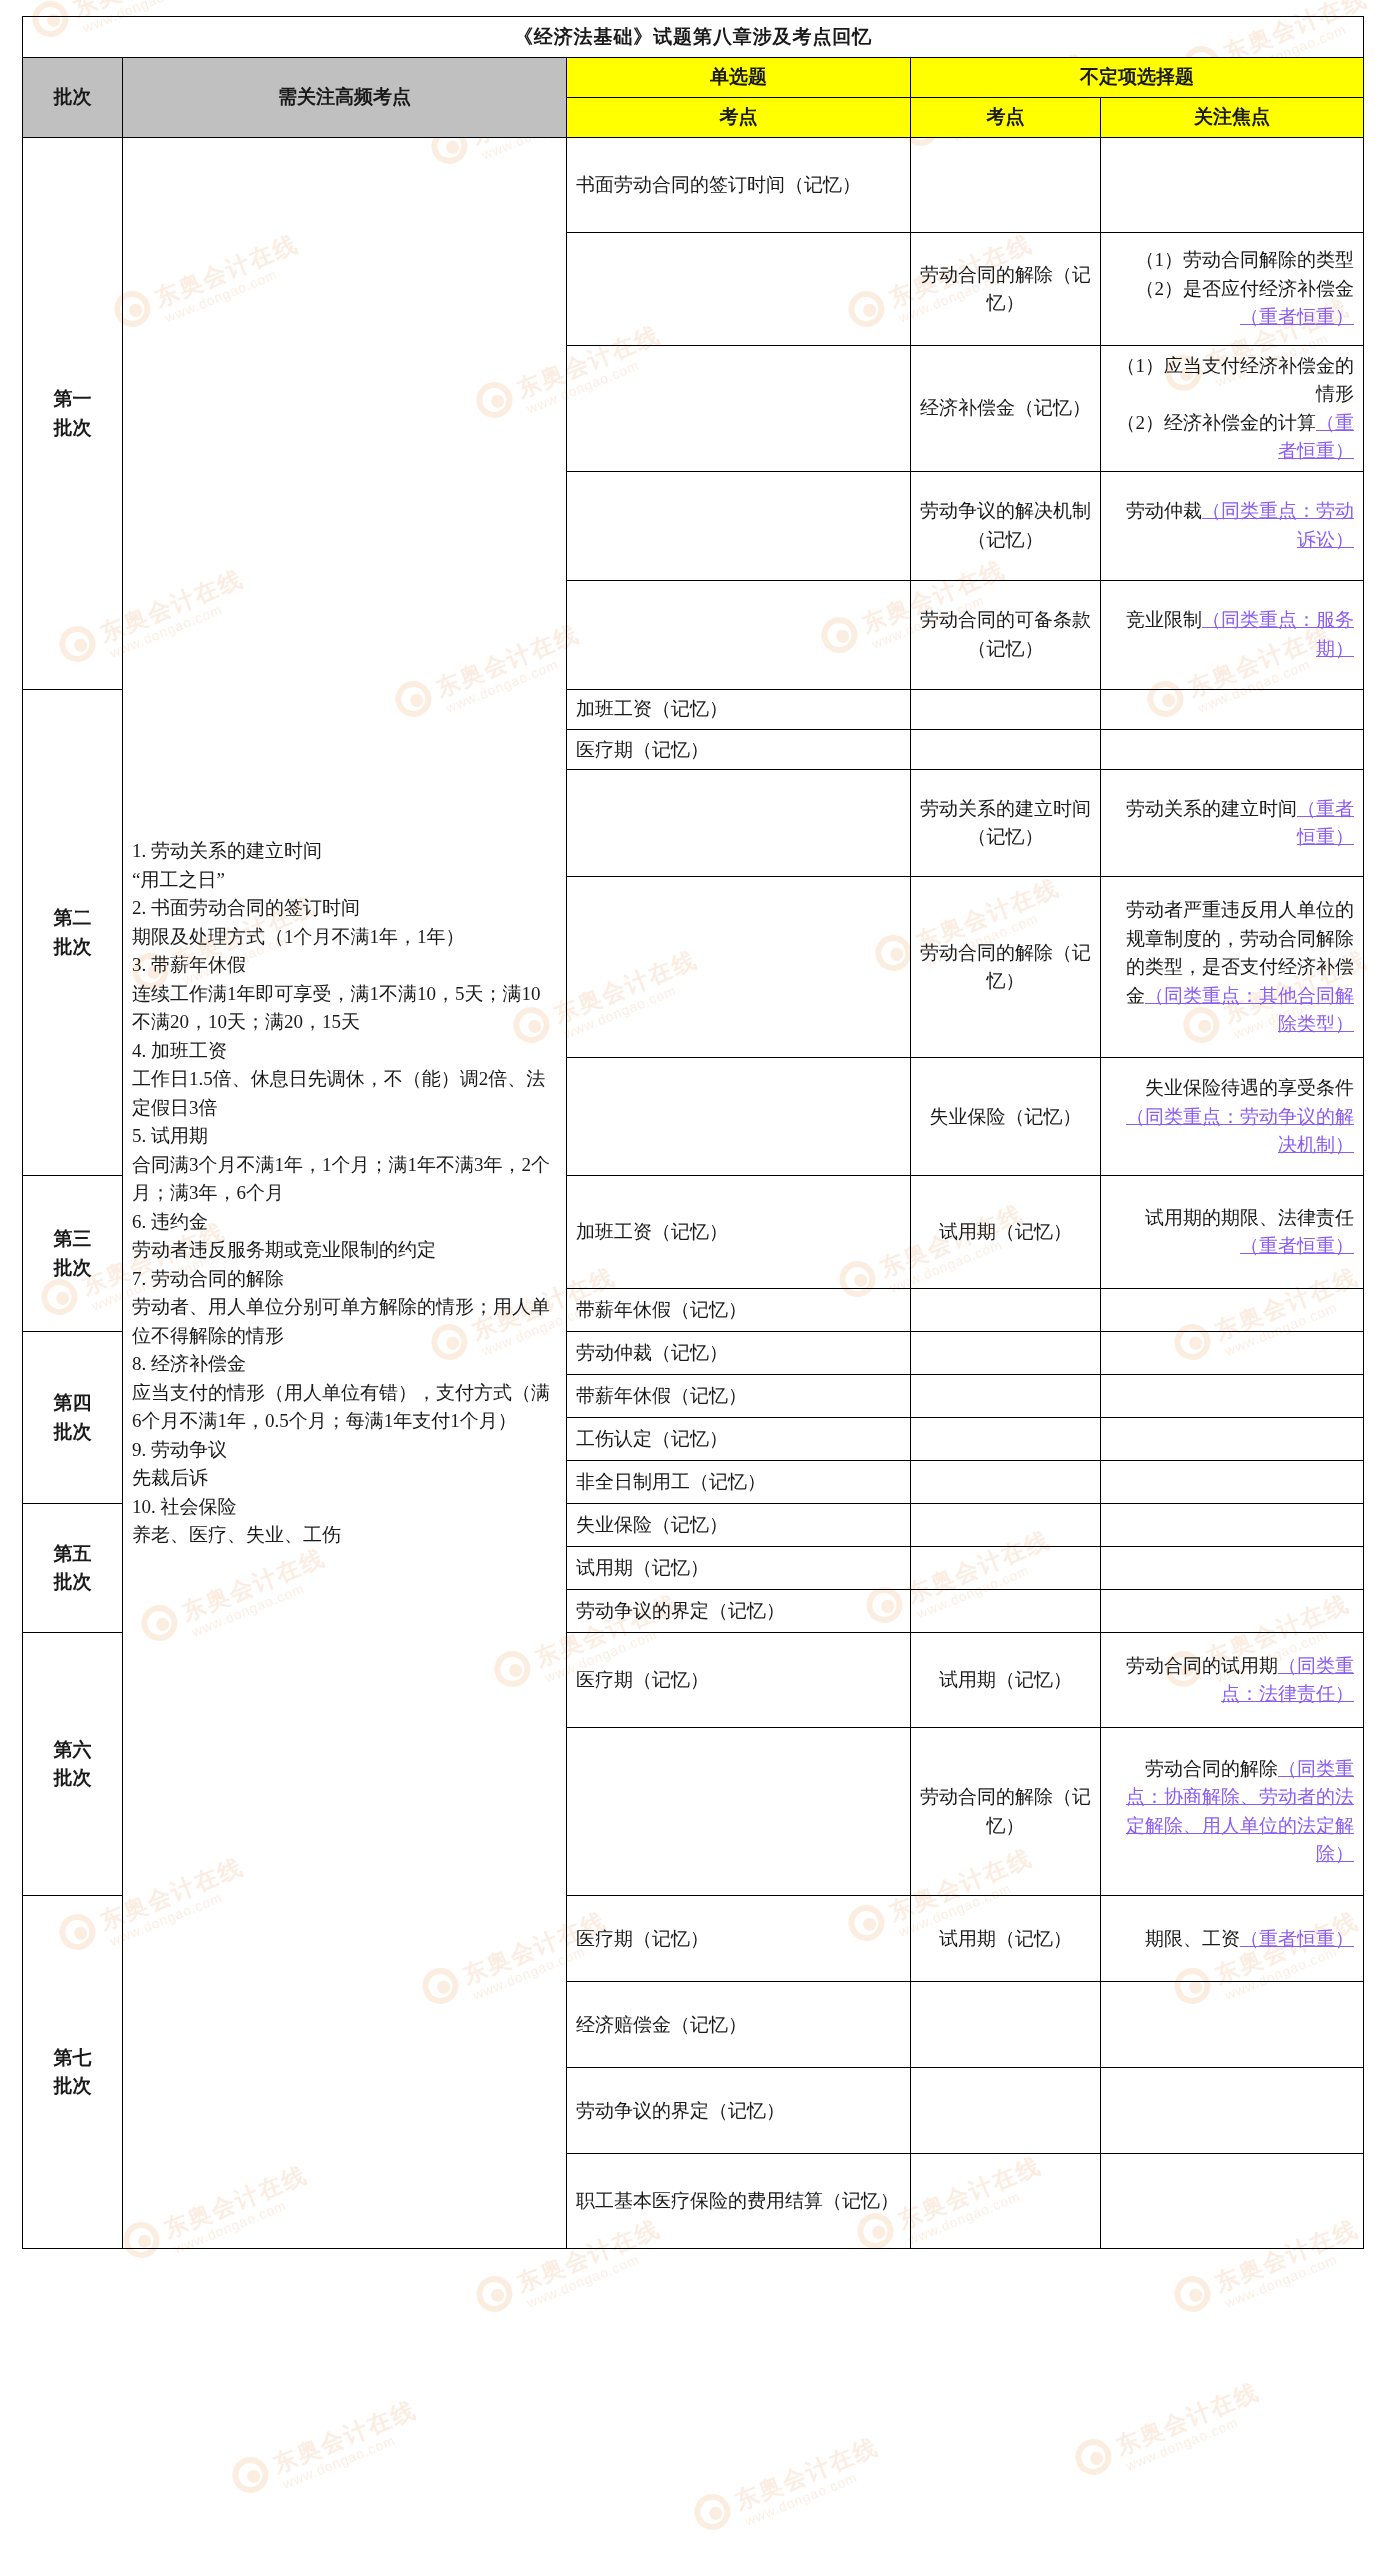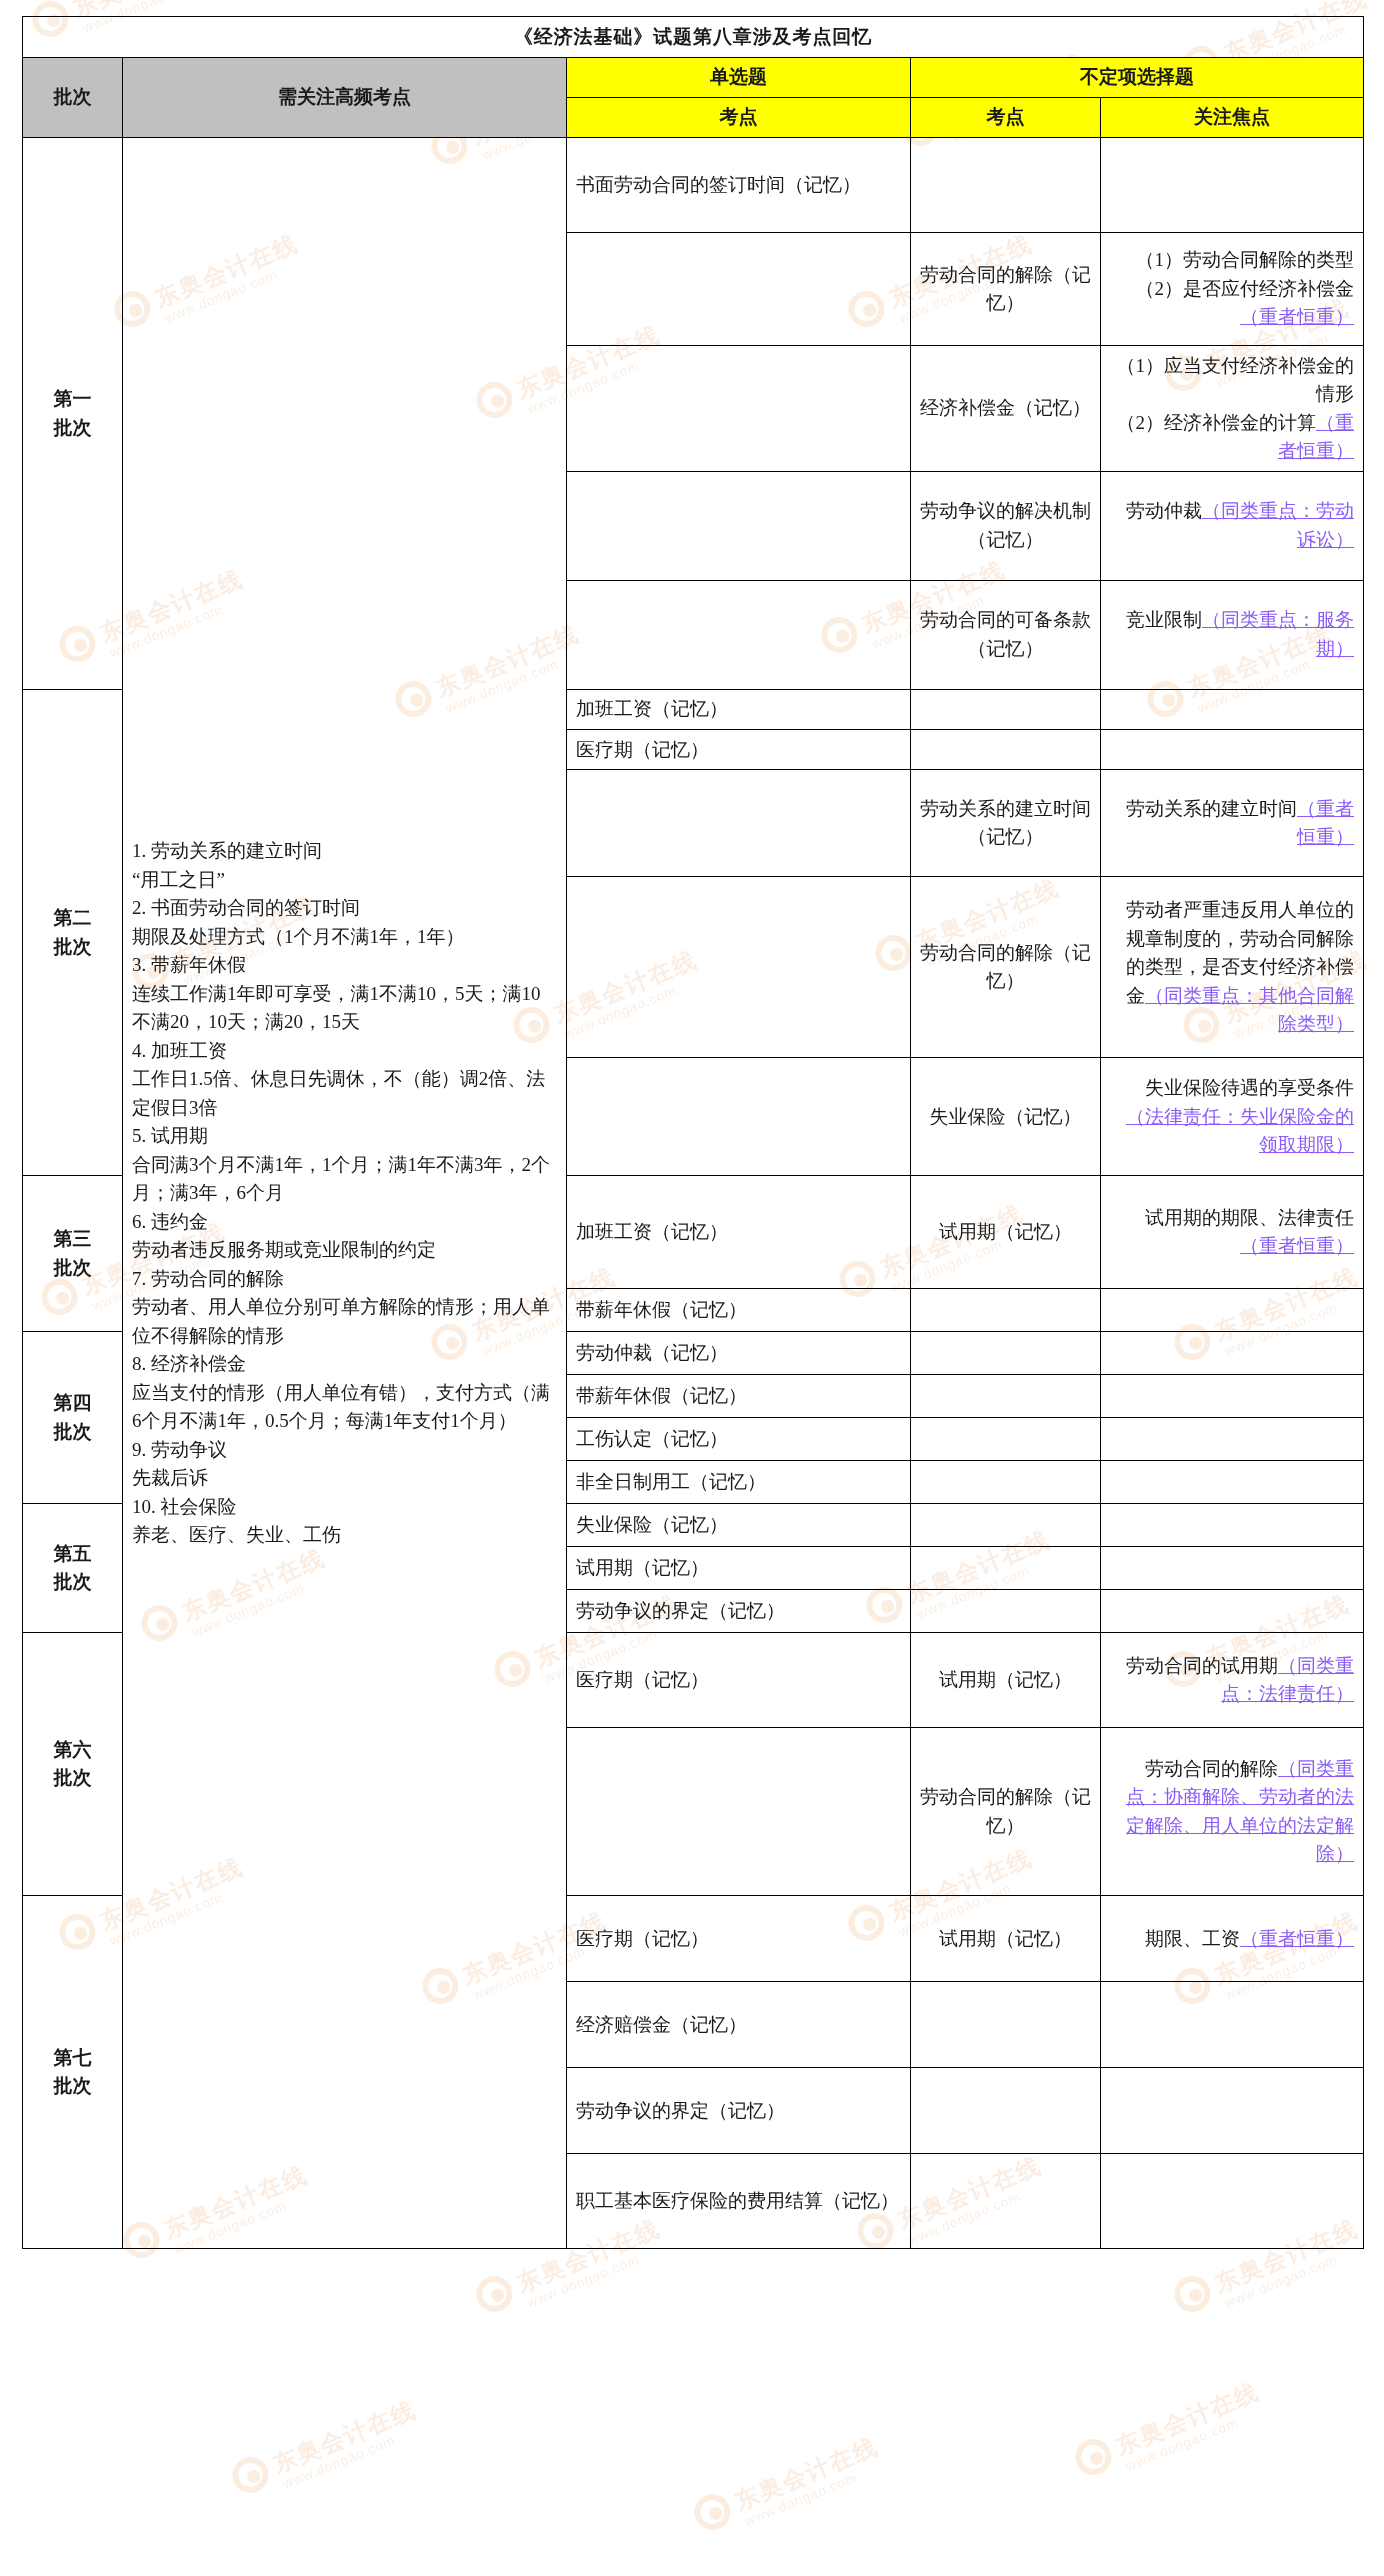--- a/index.html
+++ b/index.html
@@ -185,21 +185,21 @@
           <td class="cell-focus"><span style="white-space: pre-line;">劳动关系的建立时间</span><span class="red">（重者恒重）</span></td>
         </tr>
         <tr style="height: 181px;">
           <td class="cell-single"></td>
           <td class="cell-multi">劳动合同的解除（记忆）</td>
           <td class="cell-focus"><span style="white-space: pre-line;">劳动者严重违反用人单位的规章制度的，劳动合同解除的类型，是否支付经济补偿金</span><span class="red">（同类重点：其他合同解除类型）</span></td>
         </tr>
         <tr style="height: 118px;">
           <td class="cell-single"></td>
           <td class="cell-multi">失业保险（记忆）</td>
-          <td class="cell-focus"><span style="white-space: pre-line;">失业保险待遇的享受条件</span><span class="red">（法律责任：失业保险金的领取期限）</span></td>
+          <td class="cell-focus"><span style="white-space: pre-line;">失业保险待遇的享受条件</span><span class="red">（同类重点：劳动争议的解决机制）</span></td>
         </tr>
         <tr style="height: 113px;">
           <td class="batch-cell" rowspan="2" style="white-space: pre-line;">第三
 批次</td>
           <td class="cell-single">加班工资（记忆）</td>
           <td class="cell-multi">试用期（记忆）</td>
           <td class="cell-focus"><span style="white-space: pre-line; margin-top: 9px;">试用期的期限、法律责任</span><span class="red">（重者恒重）</span></td>
         </tr>
         <tr style="height: 43px;">
           <td class="cell-single">带薪年休假（记忆）</td>

